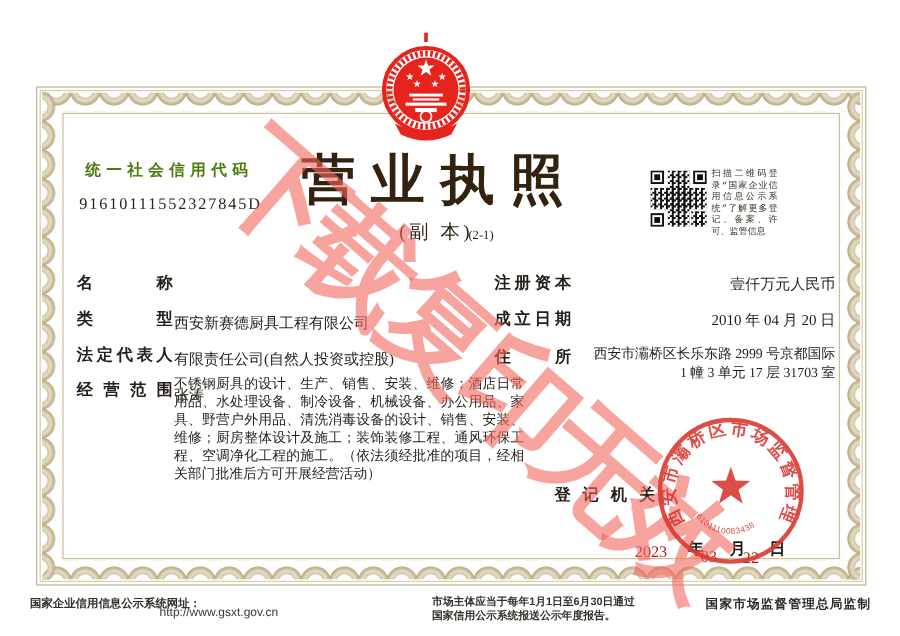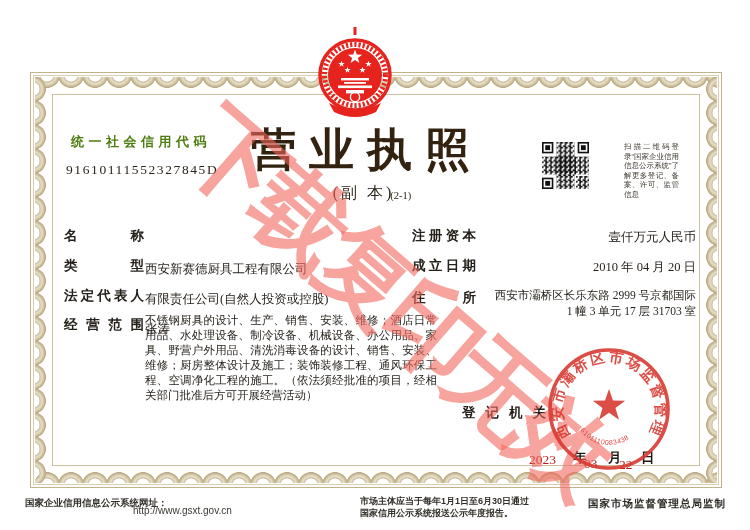--- a/index.html
+++ b/index.html
@@ -40,22 +40,22 @@
   .credit-code  { left:66px; top:162px; font-size:13.5px; letter-spacing:1.6px; color:#2c2418; }
   .doc-title { left:238px; top:120px; width:268px; text-align:left;
       font-weight:bold; font-size:45px; letter-spacing:13px; text-indent:13px;
       color:#33220f; font-family:"Liberation Serif",serif; }
   .doc-subtitle { left:238px; top:183px; width:268px; text-align:center; color:#2c2418; }
   .doc-subtitle .big   { font-size:16px; letter-spacing:3px; }
   .doc-subtitle .small { font-size:10.5px; margin-left:-4px; position:relative; top:1px; }
 
   
   .qr-box { left:542px; top:142px; }
-  .qr-caption { left:624px; top:142px; width:55px; font-size:7.5px; line-height:9.5px;
-      color:#3a342a; font-family:Liberation Sans, sans-serif; text-align:justify; }
+  .qr-caption { left:593px; top:142px; width:55px; font-size:7.5px; line-height:9.5px;
+      color:#3a342a; font-family:Liberation Mono, monospace; text-align:justify; }
 
   
   .flabel { font-family:"Liberation Sans",sans-serif; font-weight:bold; font-size:13.5px;
       color:#25201a; text-align:justify; text-align-last:justify; }
   .fvalue { font-size:12.5px; color:#231e18; }
   .lab-l { left:64px;  width:80px; }
   .lab-r { left:412px; width:64px; }
   .val-l { left:145px; width:300px;margin-top:32px; }
   .val-r { left:488px; width:208px;text-align:right; }
   .scope-val { font-size:11.5px; line-height:15px; width:292px; text-align:justify; }

